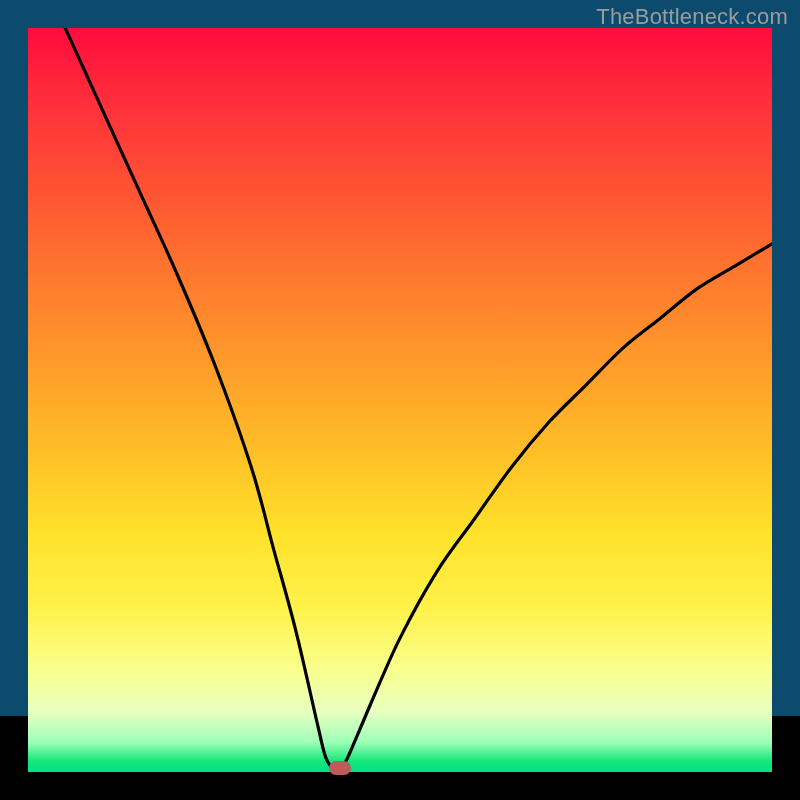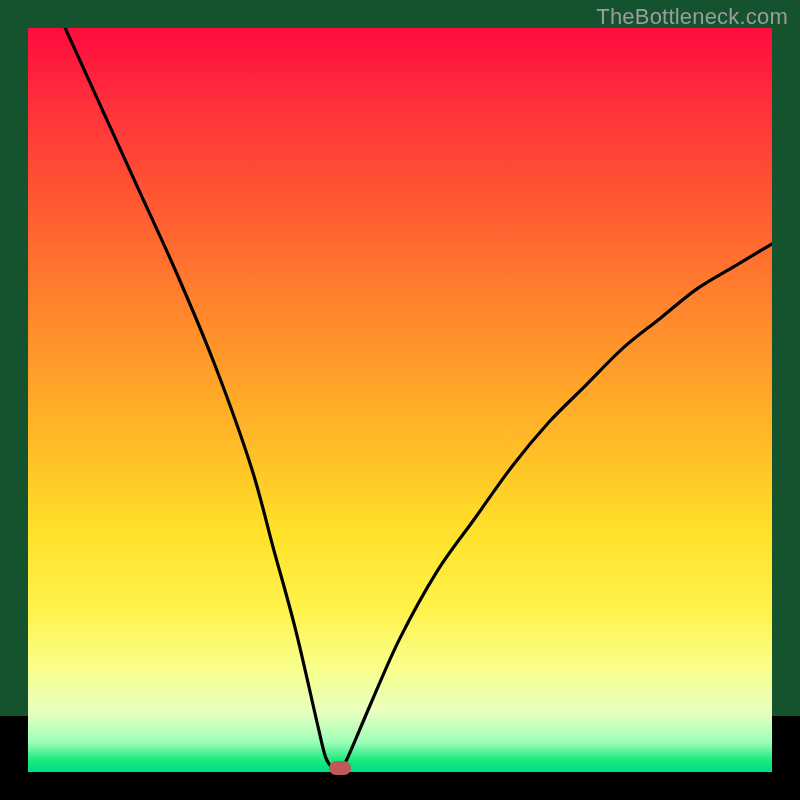--- a/index.html
+++ b/index.html
@@ -10,21 +10,21 @@
     background: #000;
     overflow: hidden;
     font-family: Arial, Helvetica, sans-serif;
   }
   .frame {
     position: absolute;
     top: 0;
     left: 0;
     width: 800px;
     height: 716px;
-    background: #14532d;
+    background: #0c4a6e;
   }
   .plot {
     position: absolute;
     top: 28px;
     left: 28px;
     width: 744px;
     height: 744px;
     background: linear-gradient(to bottom,
       #ff0b3e 0%,
       #ff2f3b 10%,

